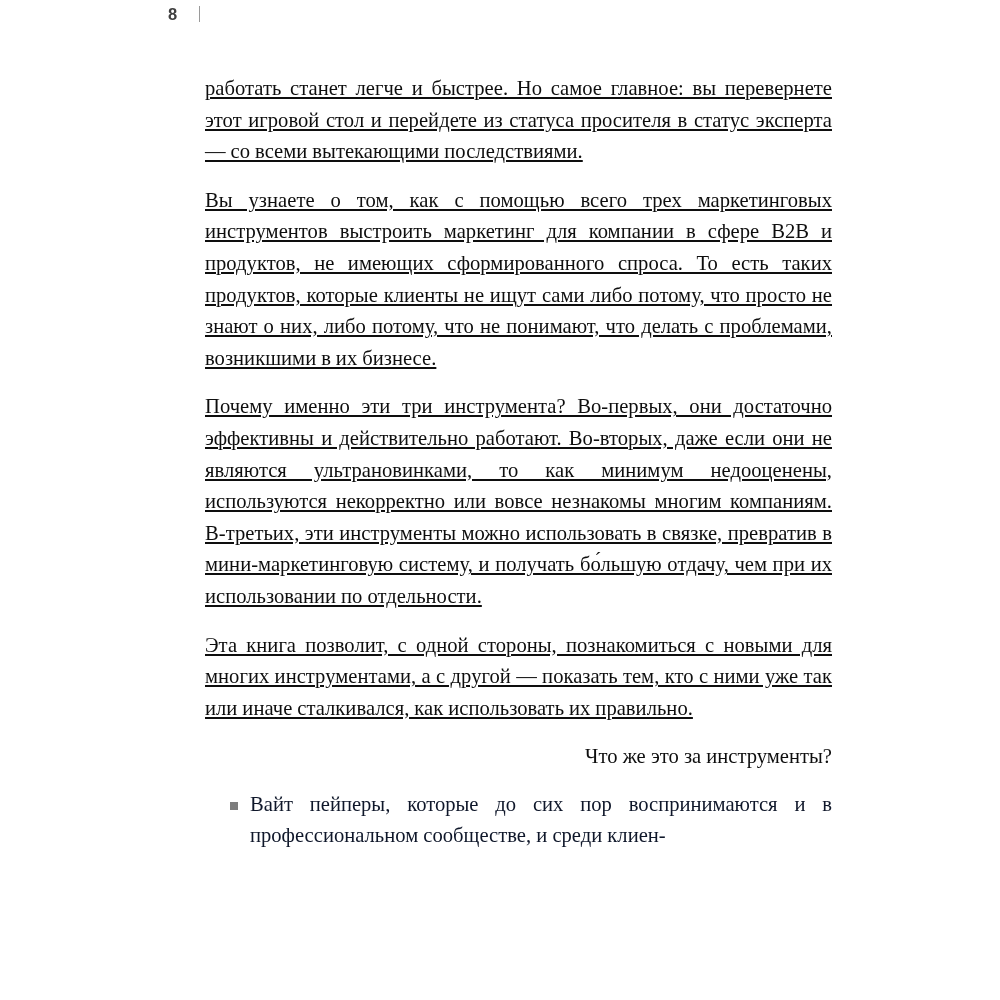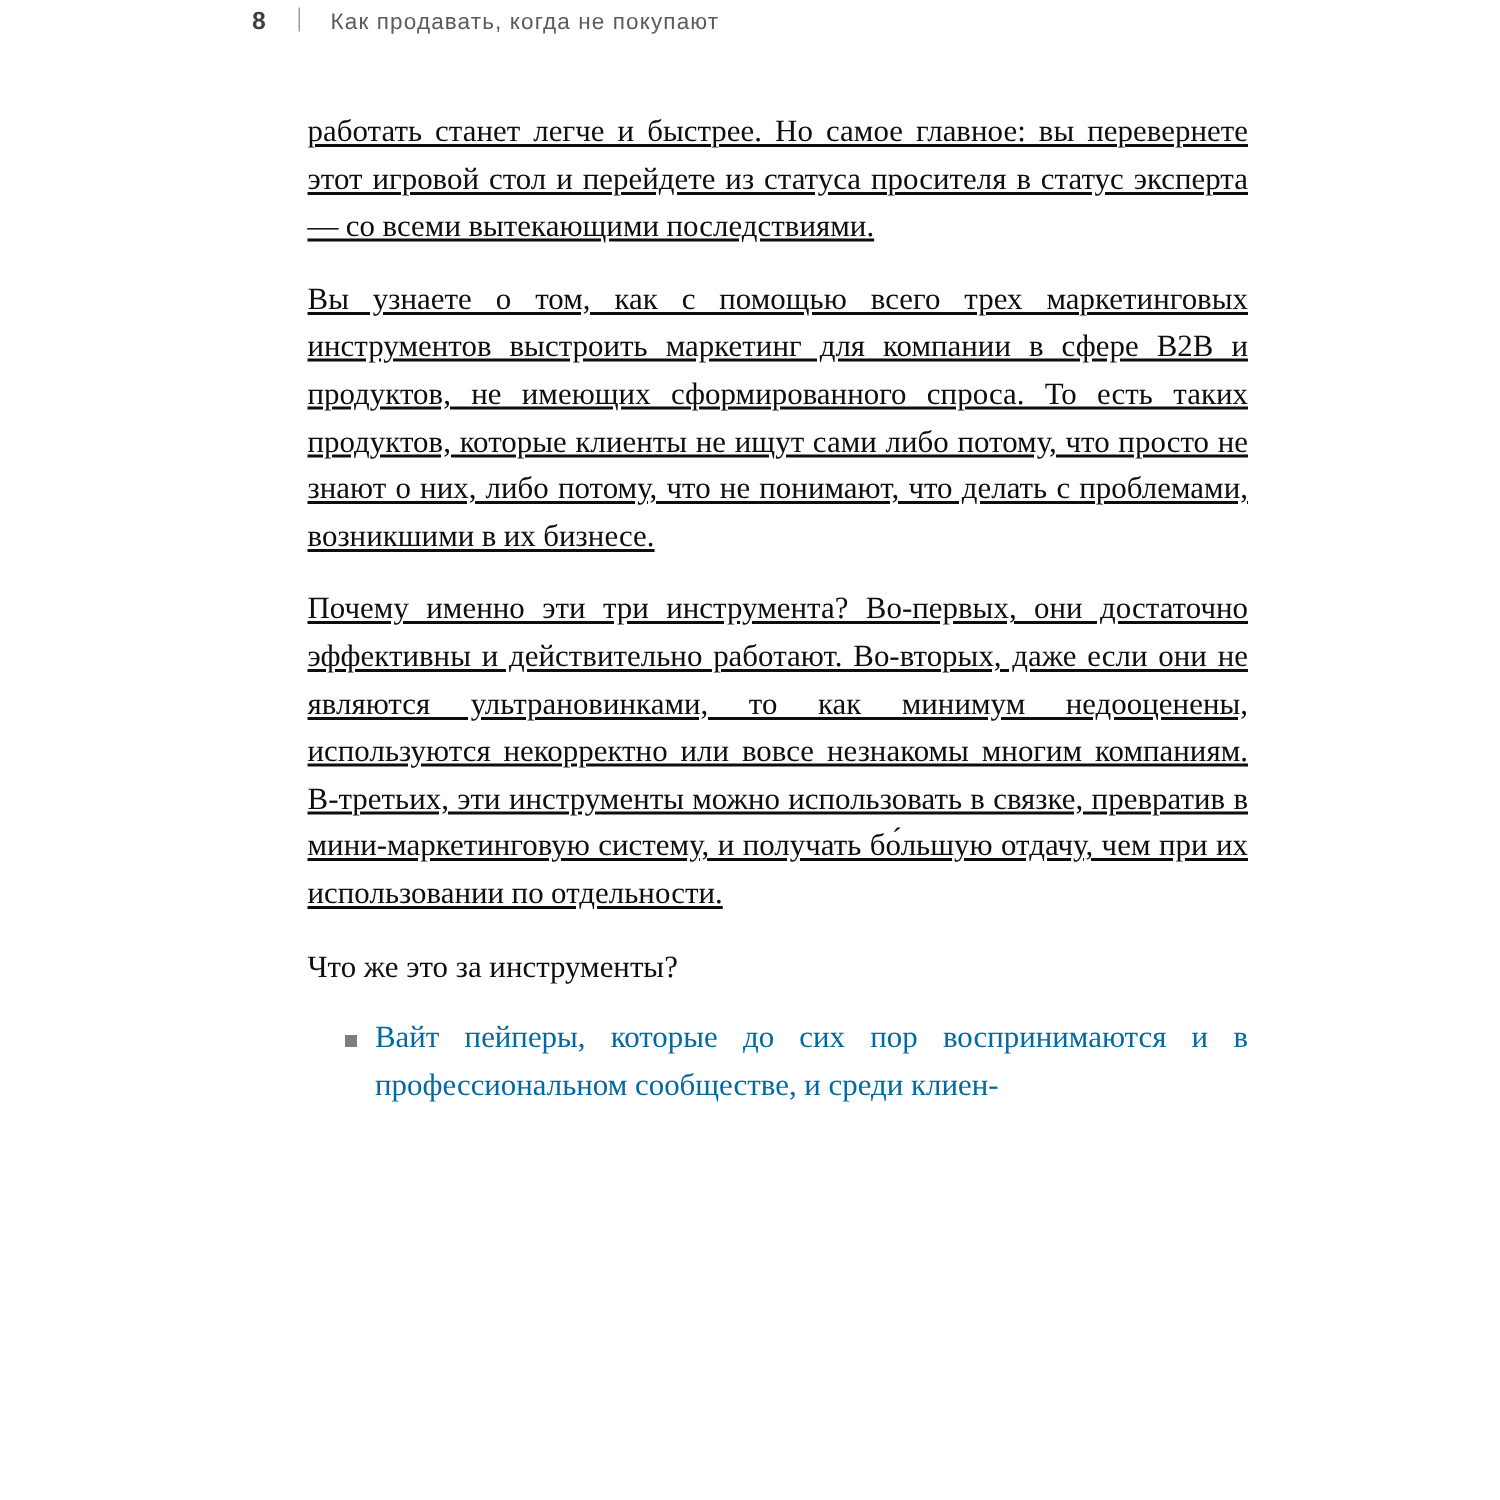--- a/index.html
+++ b/index.html
@@ -81,35 +81,35 @@
     text-decoration: underline;
   }
   p.para:last-of-type {
     margin-bottom: 0;
   }
   p.question {
     margin: 0 0 16px 0;
     font-size: 20.6px;
     line-height: 31.6px;
     color: #0e0e0e;
-    text-align: left;
+    text-align: right;
   }
 
   
   ul.bullets {
     list-style: none;
     margin: 0;
     padding: 0;
   }
   ul.bullets li {
     position: relative;
     padding-left: 45px;
     font-size: 20.6px;
     line-height: 31.6px;
-    color: #0369a1;
+    color: #0f172a;
     text-align: justify;
     text-justify: inter-word;
     margin-bottom: 0;
   }
   .bullet-mark {
     position: absolute;
     left: 25px;
     top: 13px;
     width: 8px;
     height: 8px;
@@ -117,28 +117,28 @@
   }
 </style>
 </head>
 <body>
 
 <div class="page">
 
   <div class="running-head">
     <span class="folio">8</span>
     <span class="head-rule"></span>
-    <span class="head-title">Как продавать, когда не покупают</span>
   </div>
 
   <div class="text-column">
 
     <p class="para">работать станет легче и быстрее. Но самое главное: вы перевернете этот игровой стол и перейдете из статуса просителя в статус эксперта — со всеми вытекающими последствиями.</p>
     <p class="para">Вы узнаете о том, как с помощью всего трех маркетинговых инструментов выстроить маркетинг для компании в сфере B2B и продуктов, не имеющих сформированного спроса. То есть таких продуктов, которые клиенты не ищут сами либо потому, что просто не знают о них, либо потому, что не понимают, что делать с проблемами, возникшими в их бизнесе.</p>
     <p class="para">Почему именно эти три инструмента? Во-первых, они достаточно эффективны и действительно работают. Во-вторых, даже если они не являются ультрановинками, то как минимум недооценены, используются некорректно или вовсе незнакомы многим компаниям. В-третьих, эти инструменты можно использовать в связке, превратив в мини-маркетинговую систему, и получать бо́льшую отдачу, чем при их использовании по отдельности.</p>
+    <p class="para">Эта книга позволит, с одной стороны, познакомиться с новыми для многих инструментами, а с другой — показать тем, кто с ними уже так или иначе сталкивался, как использовать их правильно.</p>
 
     <p class="question">Что же это за инструменты?</p>
 
     <ul class="bullets">
       <li>
         <span class="bullet-mark"></span>
         <span>Вайт пейперы, которые до сих пор воспринимаются и в профессиональном сообществе, и среди клиен-</span>
       </li>
     </ul>
 

